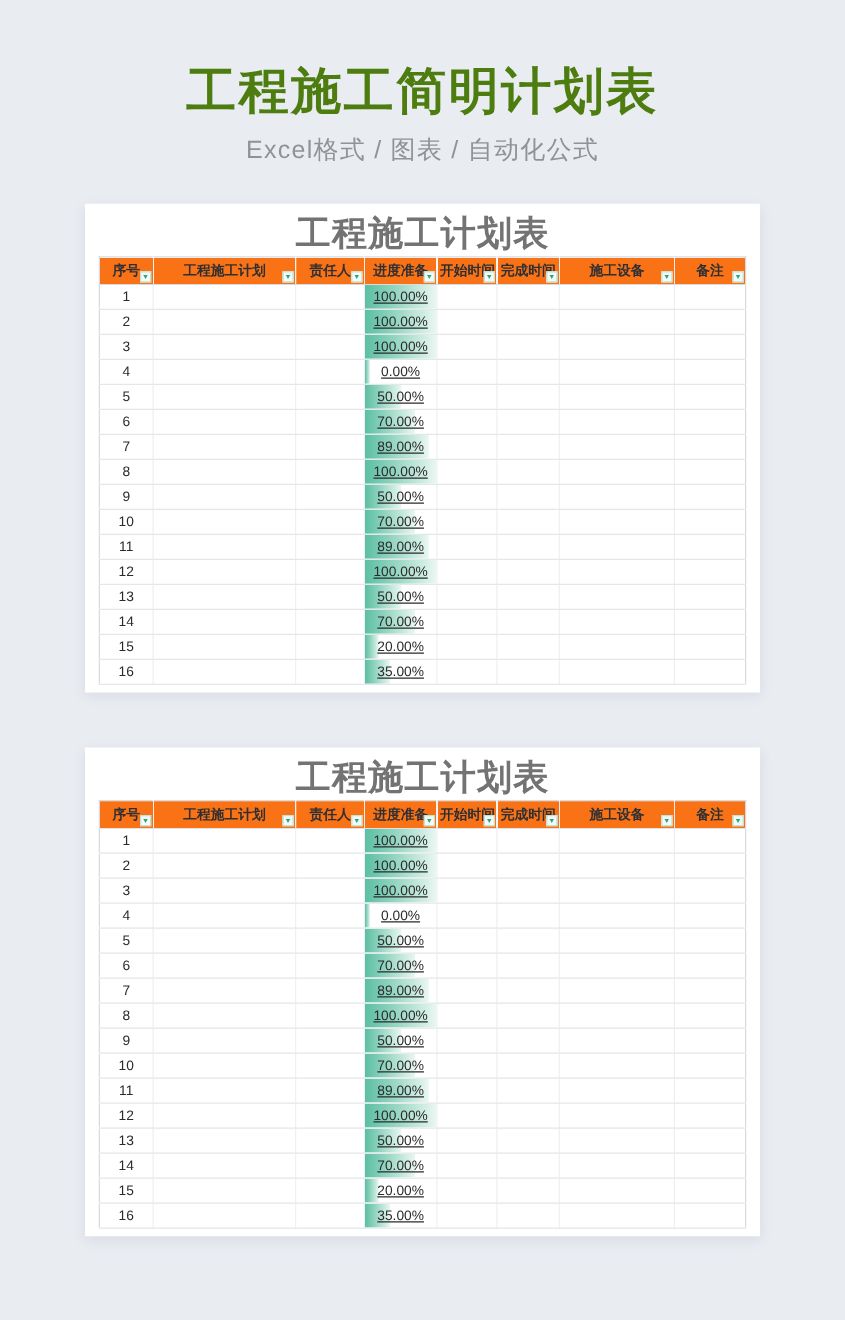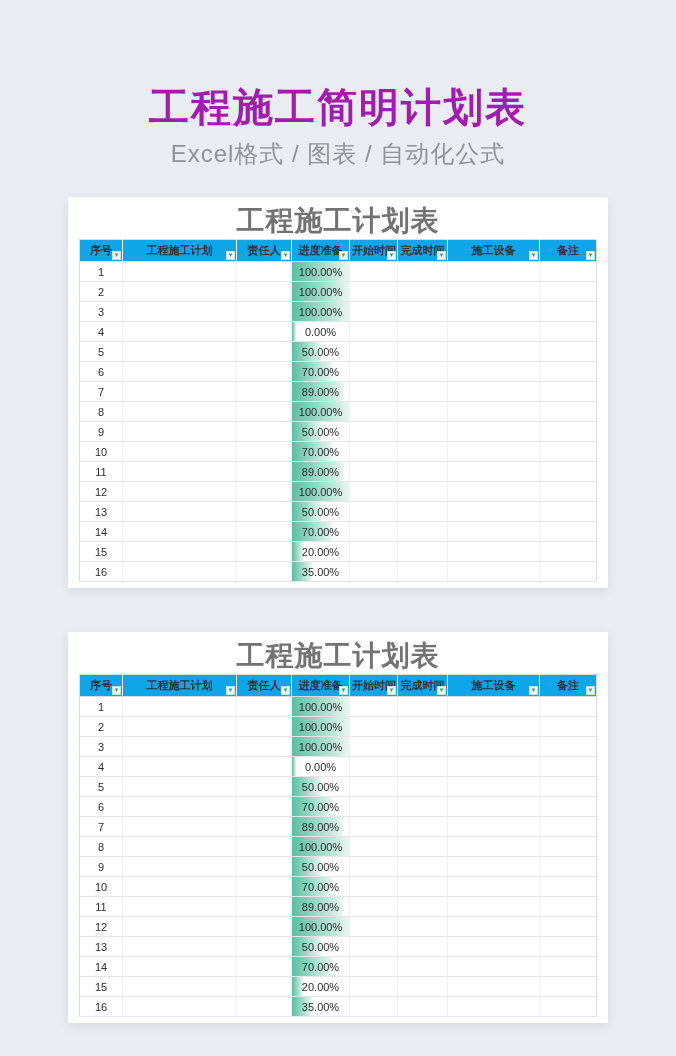--- a/index.html
+++ b/index.html
@@ -4,29 +4,29 @@
 <style>
   * { box-sizing: border-box; margin: 0; padding: 0; }
   html,body { width: 676px; height: 1056px; }
   body {
     background: #e9ecf1;
     font-family: "Liberation Sans", "DejaVu Sans", sans-serif;
     overflow: hidden;
   }
   .page-header { text-align: center; }
   .page-title {
-    margin: 84px 0 12px;
+    margin: 50px 0 12px;
     font-size: 40px;
     line-height: 46px;
     font-weight: 700;
-    color: #a21caf;
+    color: #4d7c0f;
     letter-spacing: 2px;
   }
   .page-subtitle {
-    font-size: 24px;
+    font-size: 20px;
     line-height: 24px;
     color: #8f9296;
     letter-spacing: 1px;
   }
   .card {
     width: 540px;
     margin: 31px auto 0;
     background: #ffffff;
     box-shadow: 0 3px 10px rgba(70,80,110,0.10);
     padding: 8px 11px 6px;
@@ -58,24 +58,25 @@
   table.xl th {
     height: 22px;
     font-size: 11px;
     font-weight: 700;
     color: #2f2f33;
     text-align: center;
     vertical-align: middle;
     position: relative;
     border-right: 1px solid #eef0f3;
     border-bottom: 1px solid #d8dbdf;
-    background: #0ea5e9;
+    background: #f97316;
     padding: 0 2px;
     white-space: nowrap;
     overflow: hidden;
+    font-family: Liberation Mono, monospace;
   }
   table.xl td {
     height: 20px;
     font-size: 11px;
     color: #2b2b2e;
     text-align: center;
     vertical-align: middle;
     border-right: 1px solid #eef0f3;
     border-bottom: 1px solid #e4e6ea;
     padding: 0;
@@ -102,20 +103,21 @@
   td.progress-cell { overflow: hidden; }
   .progress-bar {
     position: absolute;
     left: 0; top: 0; bottom: 0;
     min-width: 4px;
     background: linear-gradient(90deg, #5bbfa2 0%, #8ed3bd 38%, #e9f7f1 100%);
   }
   .progress-value {
     position: relative;
     z-index: 1;
+    text-decoration: underline;
   }
 </style>
 </head>
 <body>
 
 <header class="page-header">
   <h1 class="page-title">工程施工简明计划表</h1>
   <p class="page-subtitle">Excel格式 / 图表 / 自动化公式</p>
 </header>
 

